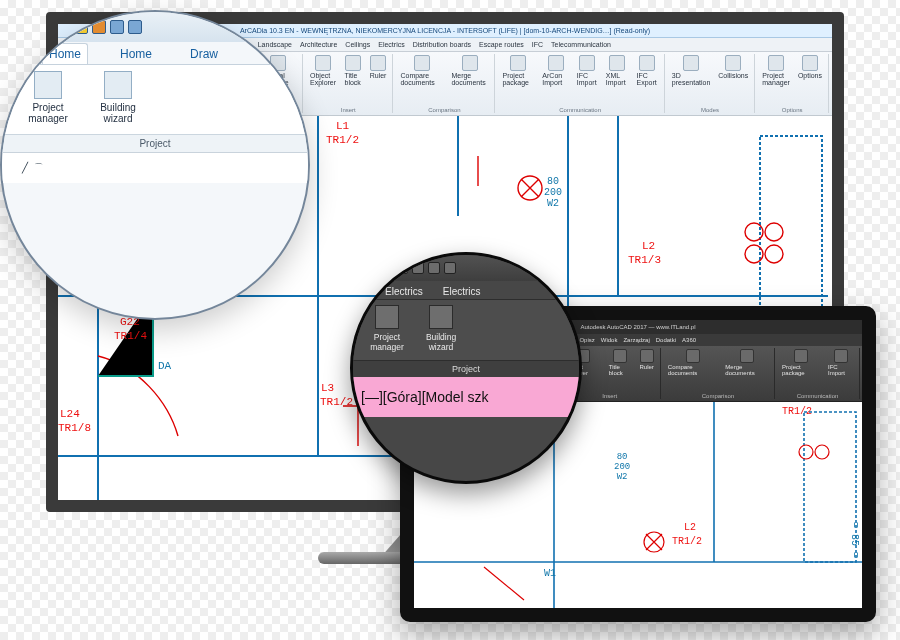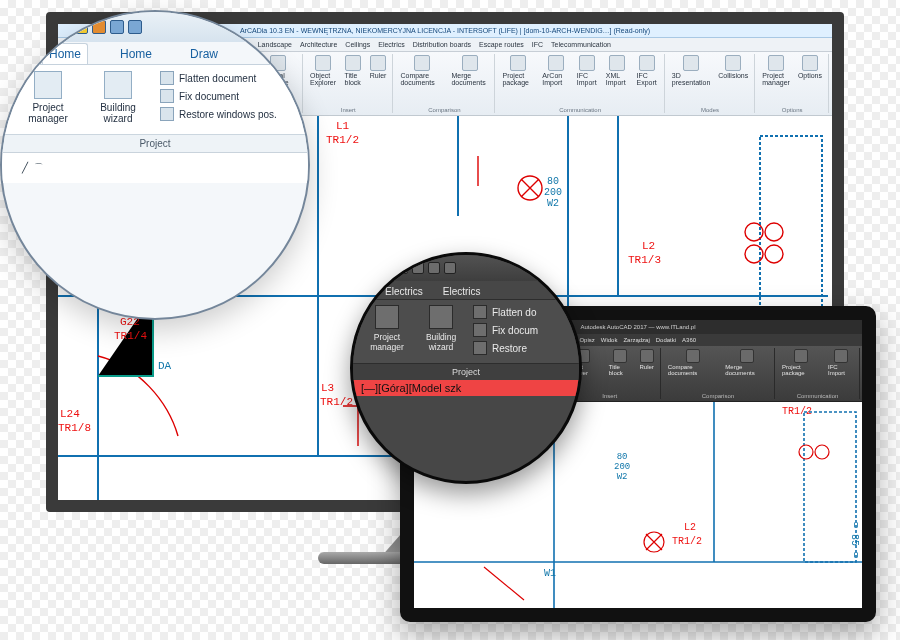--- a/index.html
+++ b/index.html
@@ -64,21 +64,21 @@
 .mag2 .logo2{font-size:18px;color:#e12828;font-weight:700}
 .mag2 .q{width:12px;height:12px;background:#6c6c6c;border:1px solid #222;border-radius:2px}
 .mag2 .tabs{height:18px;display:flex;gap:12px;padding:0 28px;align-items:end;font-size:10px;color:#e8e8e8}
 .mag2 .tabs span{cursor:pointer;padding:2px 4px}
 .mag2 .panel{background:#4d4d4d;border-top:1px solid #2d2d2d;padding:5px 12px 8px;display:flex;gap:10px;font-size:8.5px;color:#eaeaea}
 .mag2 .bigbtn{width:44px}
 .mag2 .bigbtn .ic{width:24px;height:24px;background:#6e6e6e;border-color:#2b2b2b}
 .mag2 .small-list .ic{background:#6e6e6e;border-color:#2b2b2b}
 .mag2 .grplbl{font-size:9px;color:#dadada;text-align:center;border-top:1px solid #2d2d2d;padding:3px;background:#3f3f3f}
 .mag2 .foot{background:#5a5a5a;color:#ddd;font-size:9px;padding:2px 10px}
-.mag2 .stat{background:#ef4444;color:#111;font-size:11px;padding:2px 8px}
+.mag2 .stat{background:#f9a8d4;color:#111;font-size:14px;padding:12px 8px}
 </style>
 </head>
 <body>
 
 <div class="checker"></div>
 
 <div class="monitor">
  <div class="title-light">ArCADia 10.3 EN - WEWNĘTRZNA, NIEKOMERCYJNA LICENCJA - INTERSOFT (LIFE) | [dom-10-ARCH-WENDIG…] (Read-only)</div>
  <div class="menubar" id="menubar">
       <span>Insert</span>
@@ -295,34 +295,20 @@
   <div class="bigbtn">
    <span class="ic"></span>
    <span style="white-space:pre-line">Project
 manager</span>
   </div>
   <div class="bigbtn">
    <span class="ic"></span>
    <span style="white-space:pre-line">Building
 wizard</span>
   </div>
-  <div class="small-list">
-   <div>
-          <span class="ic"></span>
-          <span>Flatten document</span>
-        </div>
-   <div>
-          <span class="ic"></span>
-          <span>Fix document</span>
-        </div>
-   <div>
-          <span class="ic"></span>
-          <span>Restore windows pos.</span>
-        </div>
-  </div>
  </div>
  <div class="grplbl">Project</div>
  <div style="padding:8px 20px;font-size:10px;color:#2a3a48;background:#fff;border-top:1px solid #c9d3dc">
   <span>╱</span>&nbsp;&nbsp;<span>⌒</span>
  </div>
 </div>
 
 <div class="tablet">
  <div class="screen">
   <div class="title-dark">Autodesk AutoCAD 2017 — www.ITLand.pl</div>
@@ -444,30 +430,16 @@
   <div class="bigbtn">
    <span class="ic"></span>
    <span style="white-space:pre-line">Project
 manager</span>
   </div>
   <div class="bigbtn">
    <span class="ic"></span>
    <span style="white-space:pre-line">Building
 wizard</span>
   </div>
-  <div class="small-list">
-   <div>
-          <span class="ic"></span>
-          <span>Flatten do</span>
-        </div>
-   <div>
-          <span class="ic"></span>
-          <span>Fix docum</span>
-        </div>
-   <div>
-          <span class="ic"></span>
-          <span>Restore</span>
-        </div>
-  </div>
  </div>
  <div class="grplbl">Project</div>
  <div class="stat">[—][Góra][Model szk</div>
 </div>
 
 </body></html>

